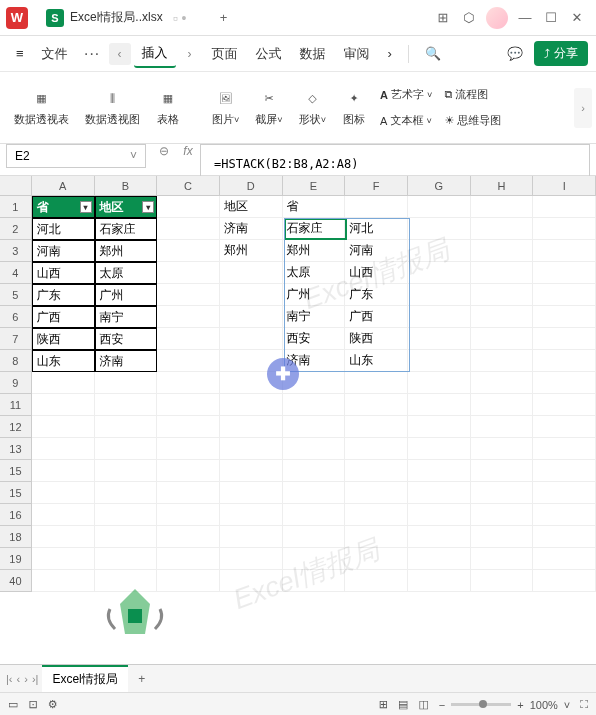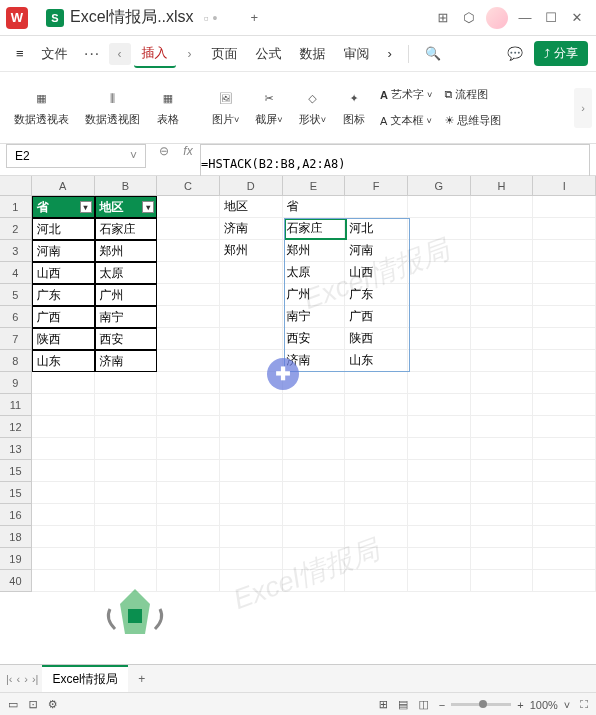--- a/index.html
+++ b/index.html
@@ -3,47 +3,47 @@
 <meta charset="utf-8">
 <style>
 * { margin: 0; padding: 0; box-sizing: border-box; font-family: "Microsoft YaHei", sans-serif; }
 body { width: 596px; height: 715px; background: #f5f5f5; overflow: hidden; position: relative; }
 
 
 .titlebar { height: 36px; background: #fff; display: flex; align-items: center; padding: 0 6px; border-bottom: 1px solid #e0e0e0; }
 .app-icon { width: 22px; height: 22px; background: #d33; border-radius: 4px; color: #fff; font-weight: bold; font-size: 13px; display: flex; align-items: center; justify-content: center; margin-right: 10px; }
 .tab { display: flex; align-items: center; background: #fff; border-radius: 6px; padding: 4px 8px; margin-right: 6px; }
 .fileicon { width: 18px; height: 18px; background: #0a8f4f; border-radius: 3px; color: #fff; font-size: 11px; font-weight: bold; display: flex; align-items: center; justify-content: center; margin-right: 6px; }
-.tabname { font-size: 16px; color: #333; }
+.tabname { font-size: 12px; color: #333; }
 .tabdot { margin: 0 10px; color: #bbb; font-size: 14px; }
 .titlebar .spacer { flex: 1; }
 .winbtn { width: 26px; height: 26px; display: flex; align-items: center; justify-content: center; color: #666; font-size: 13px; }
 .avatar { width: 22px; height: 22px; border-radius: 50%; background: linear-gradient(135deg,#fdd,#fbc); margin: 0 4px; }
 
 
 .menubar { height: 36px; background: #fff; display: flex; align-items: center; padding: 0 8px; gap: 2px; border-bottom: 1px solid #e8e8e8; }
 .menubtn { padding: 4px 8px; font-size: 13px; color: #333; border-radius: 3px; }
-.menubtn.sel { color: #b91c1c; border-bottom: 2px solid #0a8f4f; }
+.menubtn.sel { color: #000000; border-bottom: 2px solid #0a8f4f; }
 .navarrow { width: 22px; height: 22px; display: flex; align-items: center; justify-content: center; background: #f0f0f0; border-radius: 3px; color: #888; font-size: 12px; margin: 0 1px; }
 .dots { font-size: 16px; padding: 0 6px; color: #555; }
 .sharebtn { background: #0a8f4f; color: #fff; font-size: 12px; padding: 4px 10px; border-radius: 4px; display: flex; align-items: center; gap: 4px; }
 
 
 .ribbon { height: 72px; background: #fff; display: flex; align-items: center; padding: 0 6px; border-bottom: 1px solid #e0e0e0; position: relative; }
 .ribitem { display: flex; flex-direction: column; align-items: center; justify-content: center; padding: 0 8px; font-size: 11px; color: #333; gap: 4px; }
 .ribicon { width: 24px; height: 20px; display: flex; align-items: center; justify-content: center; color: #555; }
 .ribsmall { display: flex; flex-direction: column; gap: 4px; padding: 0 6px; }
 .ribsmall .row { display: flex; align-items: center; font-size: 11px; color: #333; gap: 3px; }
 .ribarrow { position: absolute; right: 4px; width: 18px; height: 40px; background: #f5f5f5; display: flex; align-items: center; justify-content: center; font-size: 11px; color: #888; border-radius: 3px; }
 
 
 .fxbar { height: 32px; background: #fff; display: flex; align-items: flex-start; border-bottom: 1px solid #ddd; }
 .namebox { width: 140px; border: 1px solid #ccc; height: 24px; margin: 0 6px; display: flex; align-items: center; padding: 0 8px; font-size: 12px; justify-content: space-between; border-radius: 0; }
 .fxctl { width: 24px; display: flex; align-items: center; justify-content: center; color: #888; font-size: 12px; }
-.fxinput { flex: 1; border: 1px solid #ccc; height: 40px; margin-right: 6px; padding: 0 0; font-size: 12px; font-family: monospace; display: flex; align-items: center; }
+.fxinput { flex: 1; border: 1px solid #ccc; height: 40px; margin-right: 6px; padding: 0 13px; font-size: 12px; font-family: monospace; display: flex; align-items: center; }
 
 
 .gridwrap { position: relative; height: 488px; background: #fff; overflow: hidden; }
 .colheads { display: flex; height: 20px; background: #f0f0f0; border-bottom: 1px solid #ccc; }
 .corner { width: 32px; border-right: 1px solid #ccc; }
 .colh { width: 63px; border-right: 1px solid #ccc; display: flex; align-items: center; justify-content: center; font-size: 11px; color: #555; }
 .rows { position: relative; }
 .row { display: flex; height: 22px; }
 .rowh { width: 32px; background: #f0f0f0; border-right: 1px solid #ccc; border-bottom: 1px solid #ccc; display: flex; align-items: center; justify-content: center; font-size: 11px; color: #555; }
 .cell { width: 63px; border-right: 1px solid #eee; border-bottom: 1px solid #eee; font-size: 12px; padding: 2px 4px; display: flex; align-items: center; position: relative; }

